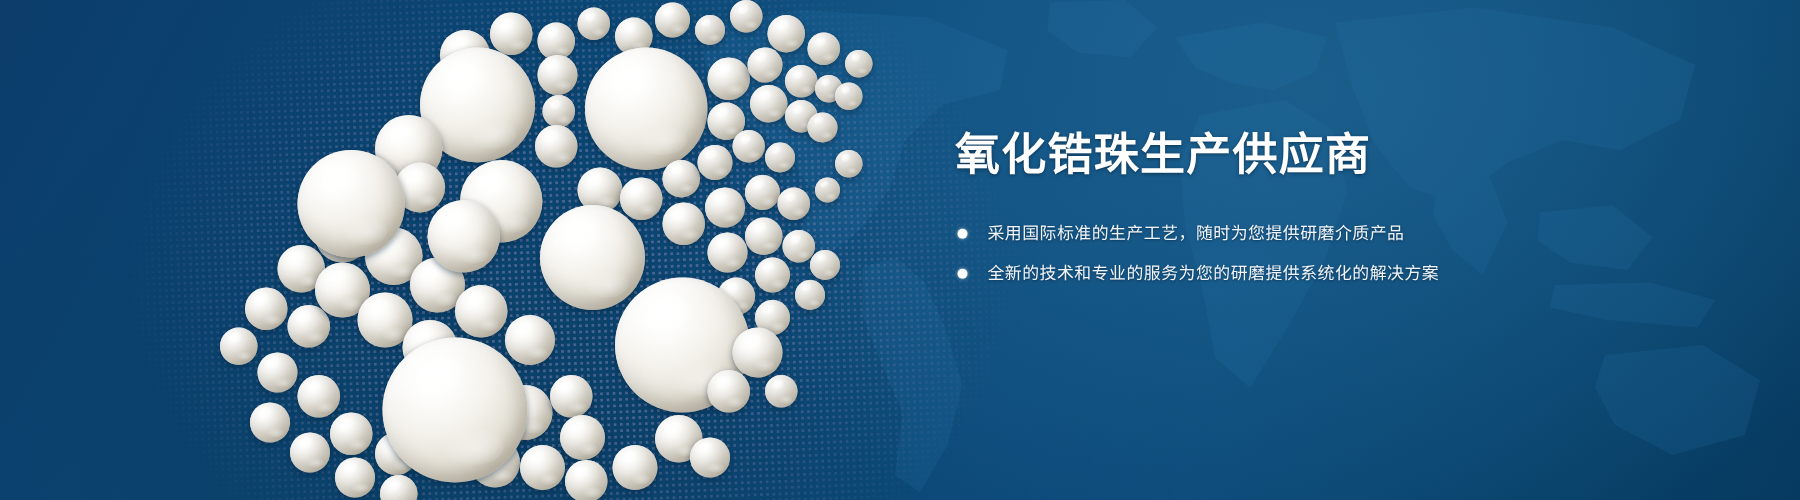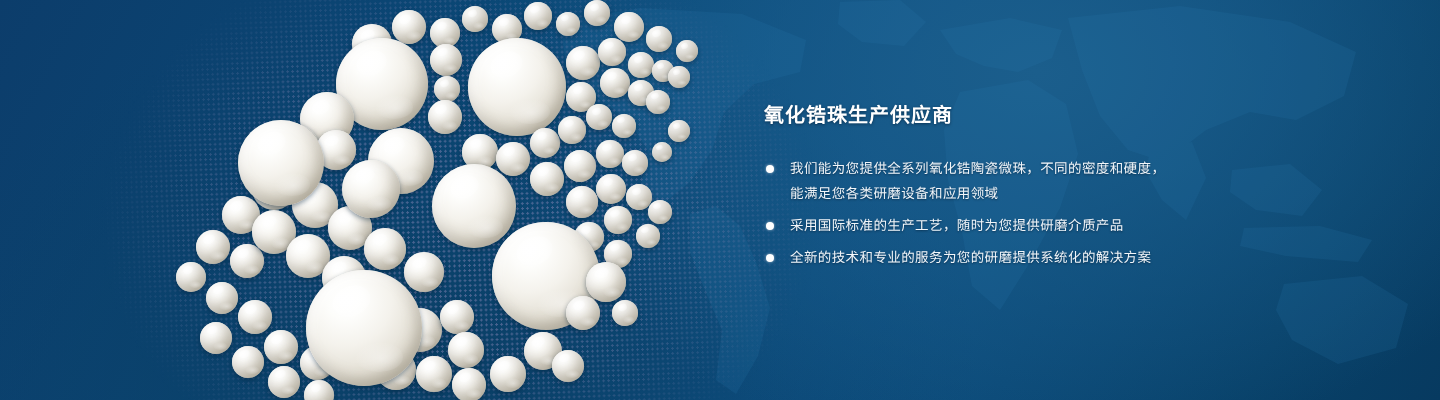--- a/index.html
+++ b/index.html
@@ -65,21 +65,21 @@
     border-radius:50%;
     background:radial-gradient(ellipse at 55% 55%, rgba(255,255,255,.40) 0%, rgba(255,255,255,0) 72%);
   }
 
   
   .content{
     position:absolute;left:764px;top:104px;width:470px;
   }
   .headline{
     margin:0 0 30px 0;
-    font-size:20px;line-height:1.1;font-weight:700;letter-spacing:1px;
+    font-size:36px;line-height:1.1;font-weight:700;letter-spacing:1px;
     color:#ffffff;
     text-shadow:0 1px 3px rgba(0,20,40,.55);
   }
   .bullets{list-style:none;margin:0;padding:0;}
   .bullet{
     position:relative;
     padding-left:26px;
     margin-bottom:7px;
     font-size:13.5px;line-height:25px;
     color:#f2f6fa;letter-spacing:.4px;
@@ -225,25 +225,20 @@
     <div class="bead" style="left:646px;top:90px;width:24px;height:24px;"></div>
     <div class="bead" style="left:668px;top:120px;width:22px;height:22px;"></div>
     <div class="bead" style="left:652px;top:142px;width:20px;height:20px;"></div>
   </div>
 
   <div class="content">
     <h1 class="headline">氧化锆珠生产供应商</h1>
 
     <ul class="bullets">
 
-      <li class="bullet">
-        <span class="dot"></span>
-        <span>我们能为您提供全系列氧化锆陶瓷微珠，不同的密度和硬度，</span>
-        <span class="l2">能满足您各类研磨设备和应用领域</span>
-      </li>
 
       <li class="bullet">
         <span class="dot"></span>
         <span>采用国际标准的生产工艺，随时为您提供研磨介质产品</span>
       </li>
 
       <li class="bullet">
         <span class="dot"></span>
         <span>全新的技术和专业的服务为您的研磨提供系统化的解决方案</span>
       </li>

